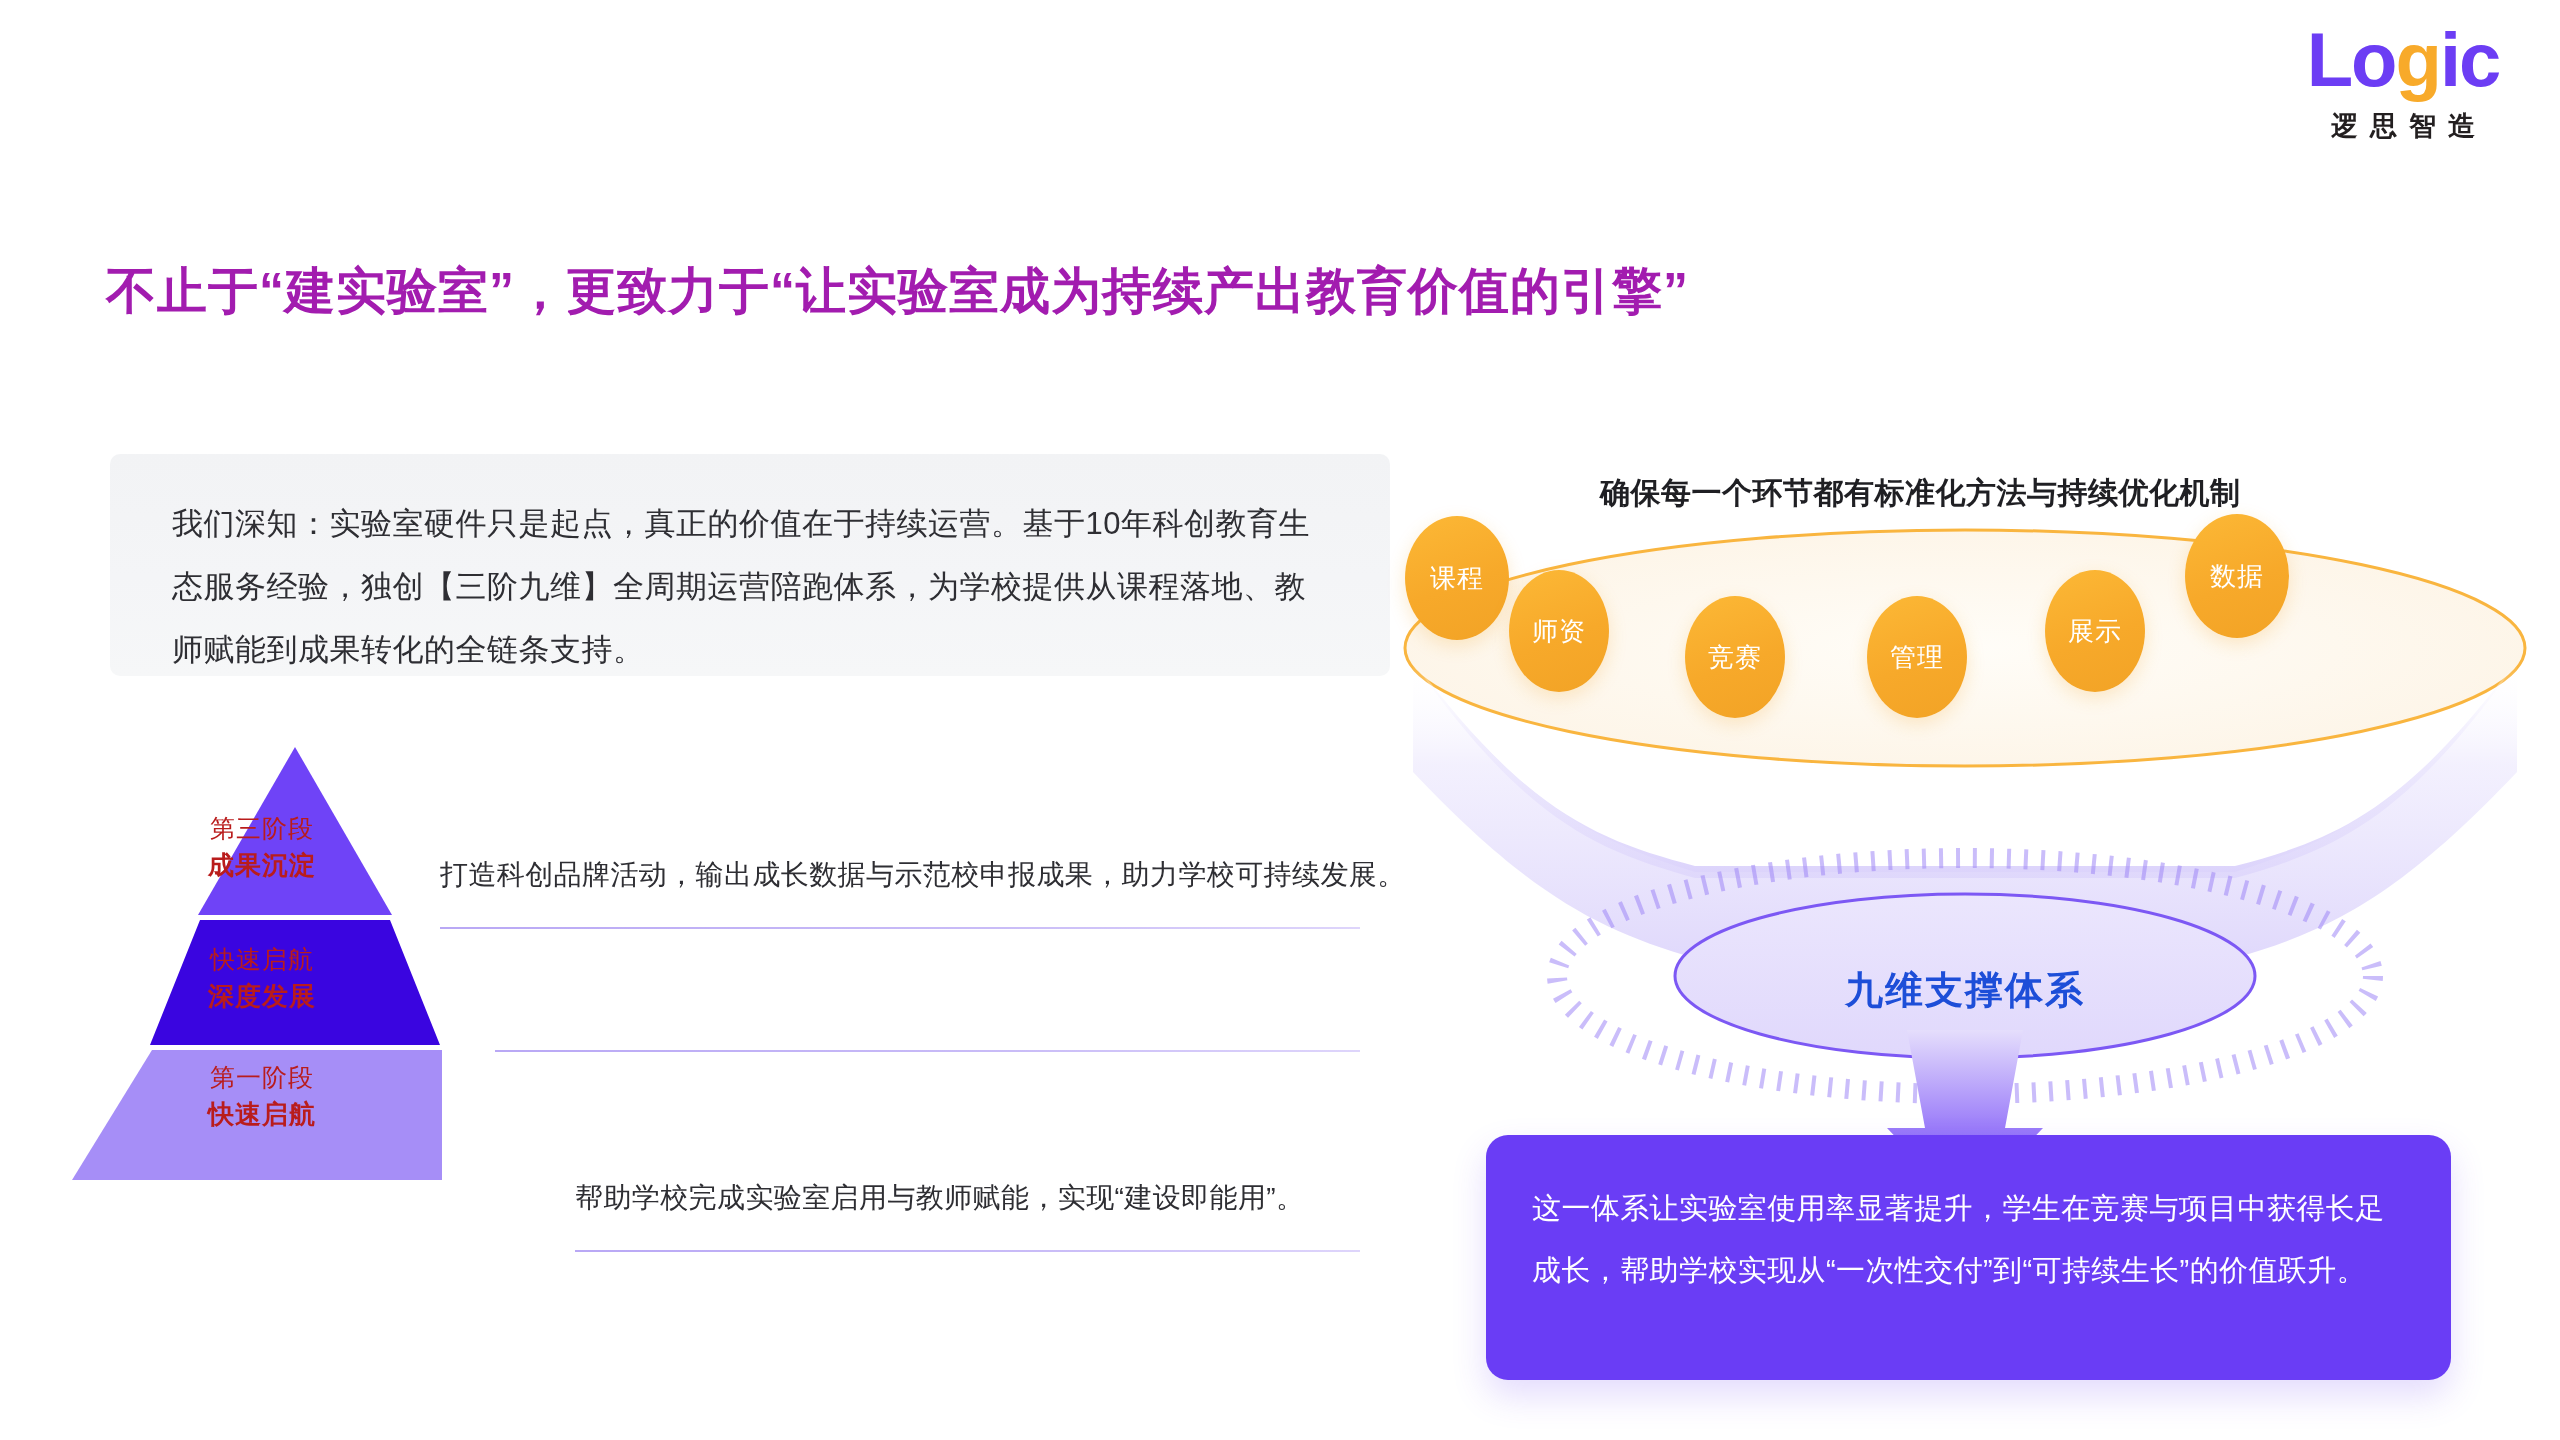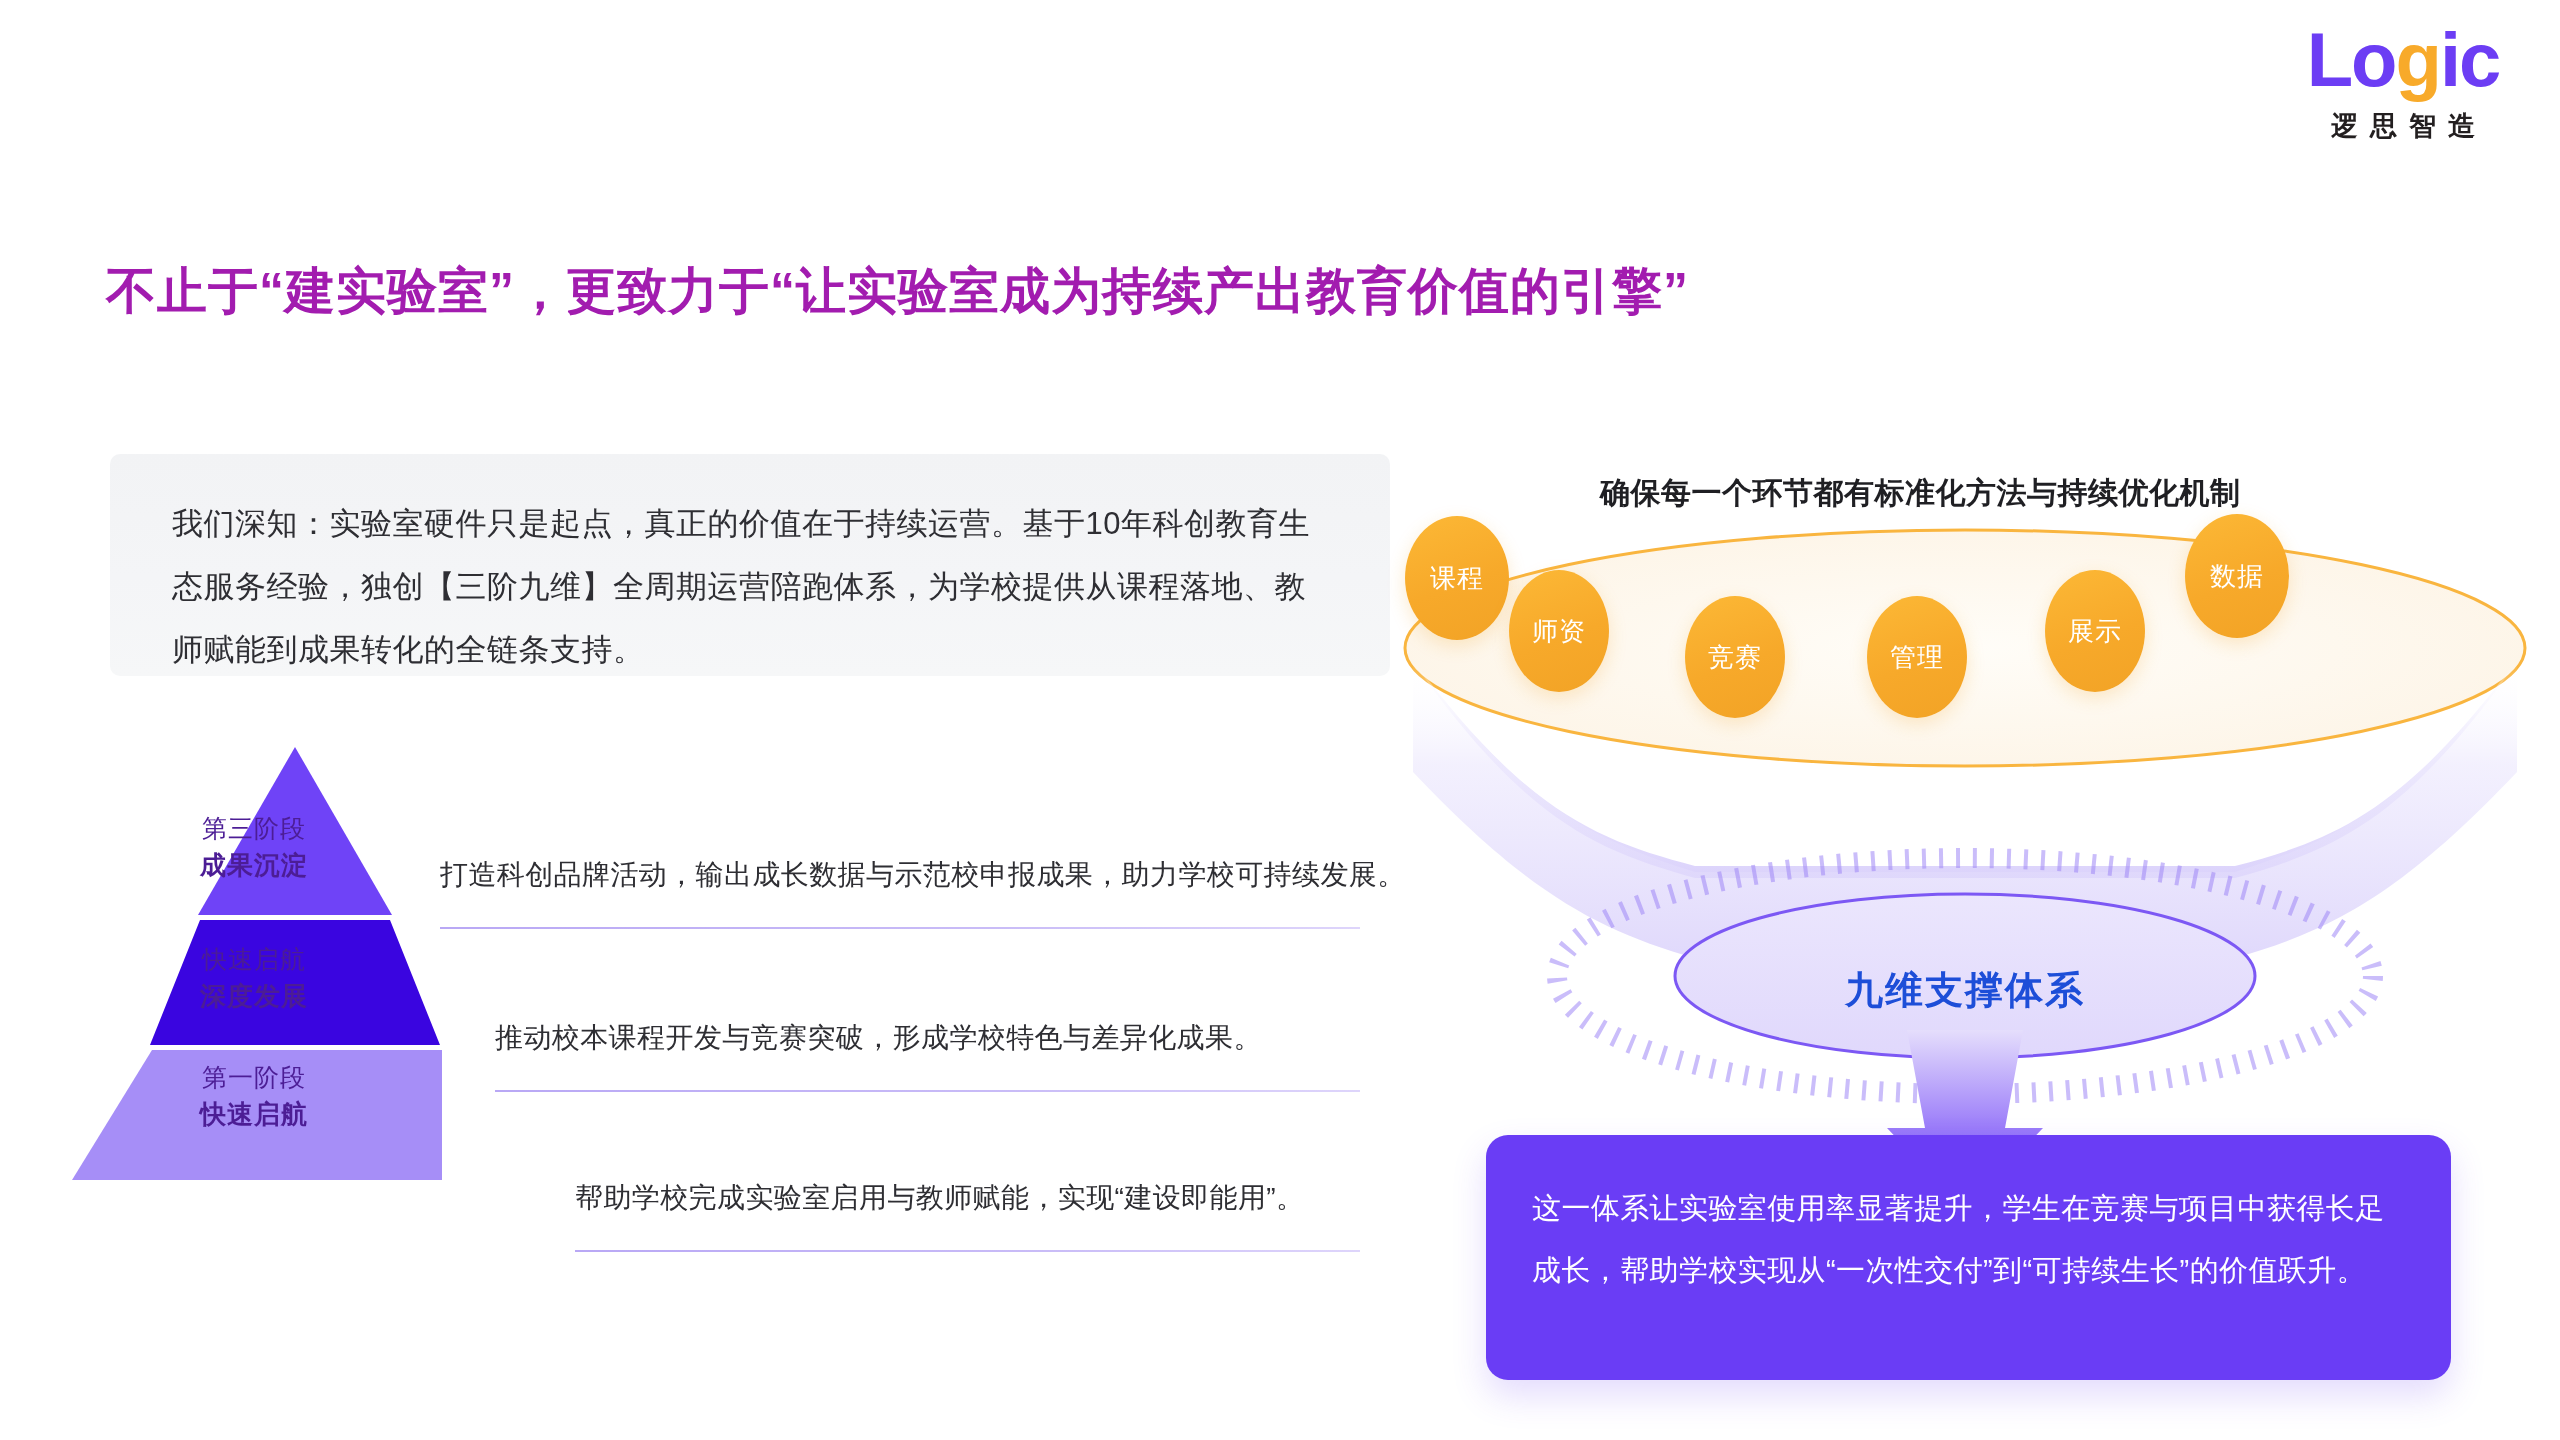--- a/index.html
+++ b/index.html
@@ -40,22 +40,22 @@
   .intro-text{
     position:absolute; left:62px; top:38px; width:1160px;
     font-size:31px; line-height:63px; color:#2e2e33; letter-spacing:.5px;
   }
 
   
   .pyramid{ position:absolute; left:40px; top:735px; width:420px; height:560px; }
   .pyr-seg{ position:absolute; left:0; width:420px; }
   .pyr-seg svg{ display:block; }
   .pyr-label{
-    position:absolute; left:4px; width:420px; text-align:center;
-    color:#4c1d95; pointer-events:none;
+    position:absolute; left:12px; width:420px; text-align:center;
+    color:#b91c1c; pointer-events:none;
   }
   .pyr-label .l1{ display:block; font-size:25px; line-height:34px; font-weight:400; letter-spacing:1px;}
   .pyr-label .l2{ display:block; font-size:26px; line-height:40px; font-weight:700; letter-spacing:1px;}
 
   
   .stage-row{ position:absolute; width:940px; }
   .stage-row .txt{
     font-size:28px; color:#2e2e33; line-height:40px; letter-spacing:.4px; white-space:nowrap;
   }
   .stage-row .rule{
@@ -147,21 +147,20 @@
       <span class="l2">快速启航</span>
     </div>
   </div>
 
   <div class="stage-row" style="left:440px; top:855px;">
     <div class="txt">打造科创品牌活动，输出成长数据与示范校申报成果，助力学校可持续发展。</div>
     <div class="rule"></div>
   </div>
 
   <div class="stage-row" style="left:495px; top:1018px;">
-    <div class="txt">推动校本课程开发与竞赛突破，形成学校特色与差异化成果。</div>
     <div class="rule" style="width:865px;"></div>
   </div>
 
   <div class="stage-row" style="left:575px; top:1178px;">
     <div class="txt">帮助学校完成实验室启用与教师赋能，实现“建设即能用”。</div>
     <div class="rule" style="width:785px;"></div>
   </div>
 
   <div class="right-head">确保每一个环节都有标准化方法与持续优化机制</div>
 

